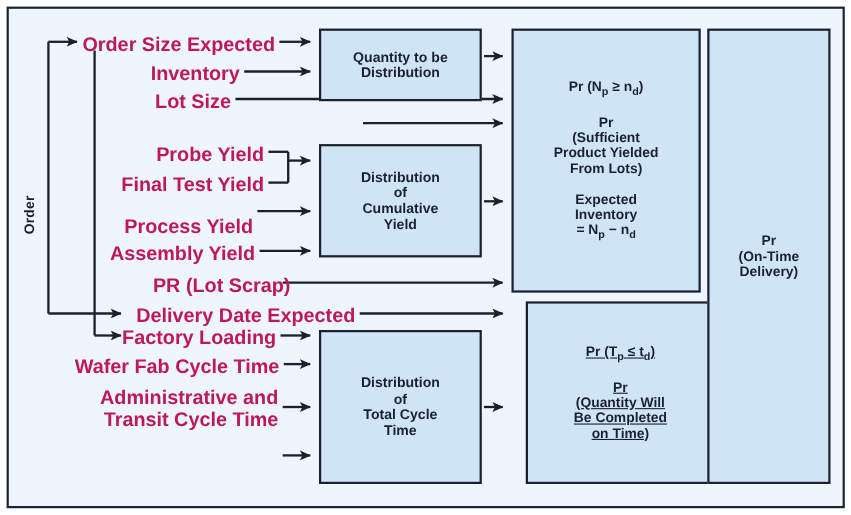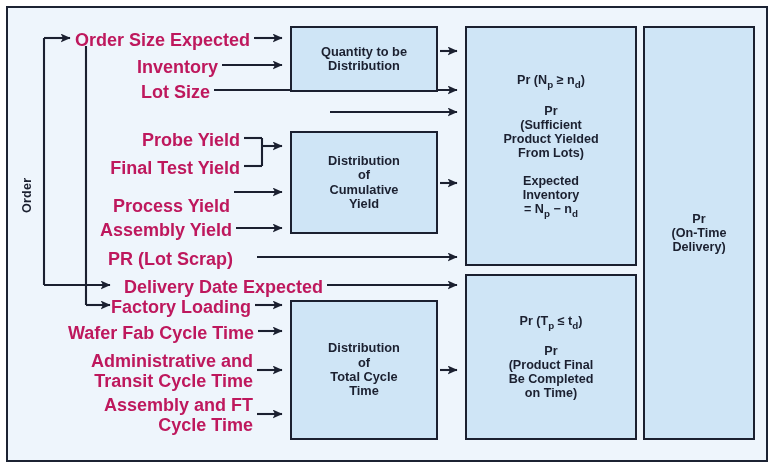--- a/index.html
+++ b/index.html
@@ -16,21 +16,21 @@
   .lbl.two{white-space:normal;}
   #orderlabel{position:absolute;left:16px;top:150px;width:22px;height:90px;
      display:flex;align-items:center;justify-content:center;
      font-weight:bold;font-size:12.6px;color:#1b2030;
      writing-mode:vertical-rl;transform:rotate(180deg);letter-spacing:.2px;}
   .sub{font-size:.78em;vertical-align:sub;}
   .b1{left:290px;top:26px;width:148px;height:66px;font-size:12.8px;}
   .b2{left:290px;top:131px;width:148px;height:103px;font-size:12.8px;}
   .b3{left:290px;top:300px;width:148px;height:140px;font-size:12.8px;}
   .b4{left:465px;top:26px;width:172px;height:240px;font-size:12.6px;}
-  .b5{left:465px;top:274px;width:172px;height:166px;font-size:12.6px;}
+  .b5{left:478px;top:274px;width:172px;height:166px;font-size:12.6px;text-decoration:underline;}
   .b6{left:643px;top:26px;width:112px;height:414px;font-size:12.6px;}
   .bxt{padding:0 4px;}
 </style>
 </head>
 <body>
 
 <div id="stage">
   <div id="panel"></div>
 
   <svg id="wires" viewBox="0 0 774 468">
@@ -91,26 +91,25 @@
 
   <div id="orderlabel">Order</div>
 
   <div class="lbl" style="right:524px;top:31px;">Order Size Expected</div>
   <div class="lbl" style="right:556px;top:58px;">Inventory</div>
   <div class="lbl" style="right:564px;top:83px;margin-left:47px;">Lot Size</div>
   <div class="lbl" style="right:534px;top:131px;">Probe Yield</div>
   <div class="lbl" style="right:534px;top:159px;">Final Test Yield</div>
   <div class="lbl" style="right:544px;top:185px;margin-top:12px;">Process Yield</div>
   <div class="lbl" style="right:542px;top:221px;">Assembly Yield</div>
-  <div class="lbl" style="right:541px;top:250px;">PR (Lot Scrap)</div>
+  <div class="lbl" style="right:510px;top:250px;">PR (Lot Scrap)</div>
   <div class="lbl" style="right:451px;top:278px;margin-left:48px;">Delivery Date Expected</div>
   <div class="lbl" style="right:523px;top:298px;">Factory Loading</div>
   <div class="lbl" style="right:520px;top:324px;">Wafer Fab Cycle Time</div>
   <div class="lbl two" style="right:521px;top:352px;width:200px;">Administrative and Transit Cycle Time</div>
-  <div class="lbl two" style="right:521px;top:396px;width:200px;">Assembly and FT Cycle Time</div>
 
   <div class="pbox b1">
     <div class="bxt">
       <span>Quantity to be</span><br>
       <span>Distribution</span>
     </div>
   </div>
 
   <div class="pbox b2">
     <div class="bxt">
@@ -143,21 +142,21 @@
       <span>Inventory</span><br>
       <span><span>= N</span><span class="sub">p</span><span> − n</span><span class="sub">d</span></span>
     </div>
   </div>
 
   <div class="pbox b5">
     <div class="bxt">
       <span><span>Pr (T</span><span class="sub">p</span><span> ≤ t</span><span class="sub">d</span><span>)</span></span>
       <br><br>
       <span>Pr</span><br>
-      <span>(Product Final</span><br>
+      <span>(Quantity Will</span><br>
       <span>Be Completed</span><br>
       <span>on Time)</span>
     </div>
   </div>
 
   <div class="pbox b6">
     <div class="bxt">
       <span>Pr</span><br>
       <span>(On-Time</span><br>
       <span>Delivery)</span>

